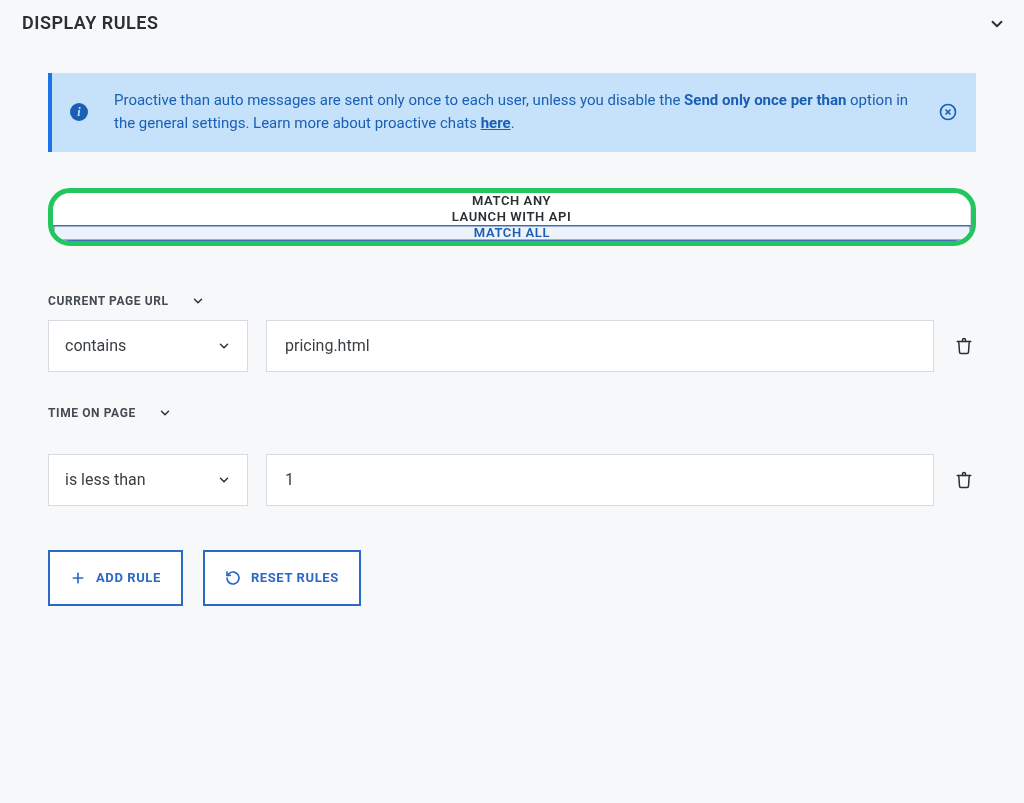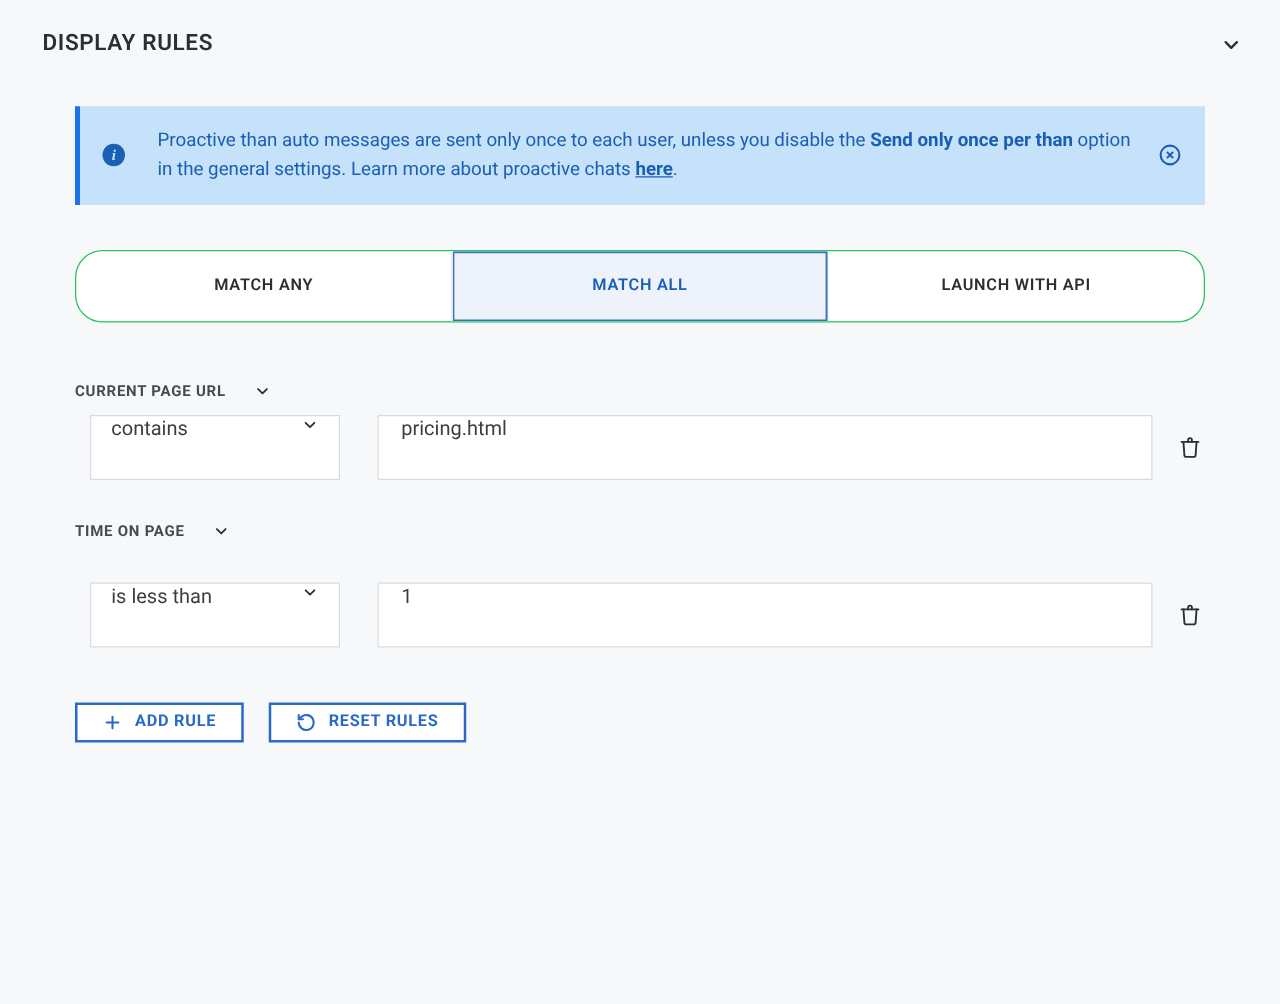--- a/index.html
+++ b/index.html
@@ -5,21 +5,21 @@
   * { box-sizing: border-box; margin: 0; padding: 0; }
   body {
     font-family: -apple-system, BlinkMacSystemFont, "Segoe UI", Roboto, "Helvetica Neue", Arial, sans-serif;
     background: #f7f8f9;
     color: #2a2f34;
     width: 1024px;
     height: 803px;
     overflow: hidden;
   }
   .container {
-    padding: 12px;
+    padding: 0;
   }
   .header {
     display: flex;
     justify-content: space-between;
     align-items: center;
     padding: 12px 20px 12px 22px;
   }
   .header h1 {
     font-size: 18px;
     font-weight: 600;
@@ -76,26 +76,27 @@
     top: 50%;
     transform: translateY(-50%);
     width: 20px;
     height: 20px;
     cursor: pointer;
   }
   .info-close svg { display:block; }
 
   .tabs {
     display: flex;
-    border: 1px solid #22c55e;
+    border: 5px solid #22c55e;
     border-radius: 22px;
     overflow: hidden;
     background: #fff;
     height: 58px;
     margin-bottom: 48px;
+    flex-direction: column;
   }
   .tab {
     flex: 1;
     display: flex;
     align-items: center;
     justify-content: center;
     font-size: 13px;
     font-weight: 600;
     letter-spacing: 0.6px;
     color: #2a2f34;
@@ -129,23 +130,23 @@
   .rule-row {
     display: flex;
     align-items: center;
     gap: 18px;
   }
   .field-select, .field-wide-select, .field-input {
     border: 1px solid #d5dbe1;
     background: #fff;
     height: 52px;
     display: flex;
+    align-items: center;
     font-size: 16px;
     color: #3a3f44;
-    margin-left: 12px;
   }
   .field-select {
     width: 200px;
     padding: 0 16px;
     justify-content: space-between;
     cursor: pointer;
   }
   .field-input {
     flex: 1;
     padding: 0 18px;
@@ -170,21 +171,21 @@
 
   .actions {
     display: flex;
     gap: 20px;
     margin-top: 44px;
   }
   .btn {
     border: 2px solid #2b69c6;
     color: #2b69c6;
     background: #fff;
-    height: 32px;
+    height: 56px;
     padding: 0 20px;
     display: flex;
     align-items: center;
     gap: 10px;
     font-size: 13px;
     font-weight: 700;
     letter-spacing: 0.6px;
     cursor: pointer;
   }
   .btn svg { display:block; }
@@ -215,22 +216,22 @@
         <svg width="20" height="20" viewBox="0 0 24 24" fill="none" stroke="#1a5fb4" stroke-width="2">
             <circle cx="12" cy="12" r="9"></circle>
             <line x1="9" y1="9" x2="15" y2="15"></line>
             <line x1="15" y1="9" x2="9" y2="15"></line>
           </svg>
       </span>
     </div>
 
     <div class="tabs">
       <div class="tab">MATCH ANY</div>
+      <div class="tab">LAUNCH WITH API</div>
       <div class="tab active">MATCH ALL</div>
-      <div class="tab">LAUNCH WITH API</div>
     </div>
 
     <div class="rule-block">
       <div class="rule-label-row">
         <span class="rule-label">CURRENT PAGE URL</span>
         <span class="small-chevron">
           <svg width="14" height="14" viewBox="0 0 24 24" fill="none" stroke="#2a2f34" stroke-width="2.5" stroke-linecap="round" stroke-linejoin="round">
               <polyline points="6 9 12 15 18 9"></polyline>
             </svg>
         </span>

